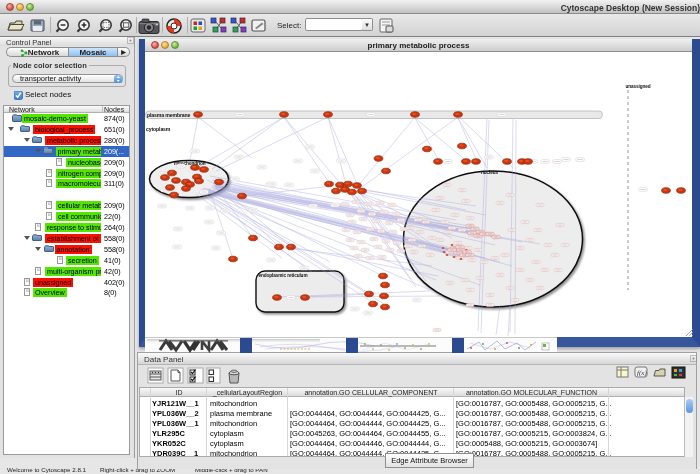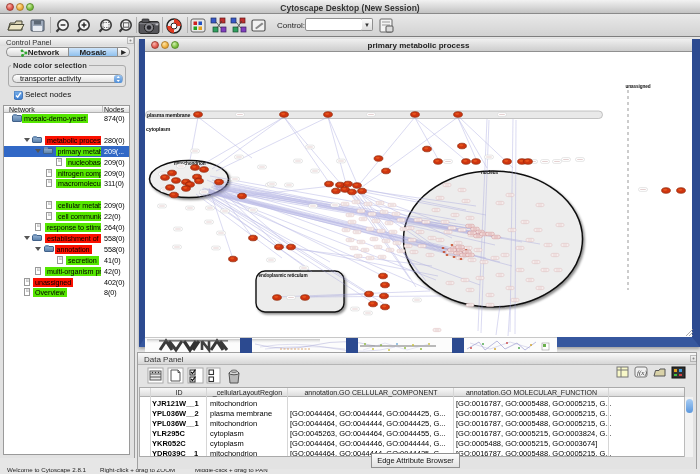--- a/index.html
+++ b/index.html
@@ -5,21 +5,21 @@
 * { margin:0; padding:0; box-sizing:border-box; }
 html,body { width:700px; height:474px; overflow:hidden; font-family:"Liberation Sans",sans-serif; }
 body { position:relative; background:#e6e6e6; }
 .abs { position:absolute; }
 
 
 #titlebar { left:0; top:0; width:700px; height:14px;
   background:linear-gradient(#f2f2f2,#d8d8d8 55%,#c2c2c2);
   border-bottom:1px solid #8a8a8a; }
 #titlebar .tl { width:8px; height:8px; border-radius:50%; top:3px; }
-#title-text { width:700px; text-align:center; top:2.5px; font-size:8.5px; font-weight:bold; color:#333; }
+#title-text { width:700px; text-align:right; top:2.5px; font-size:8.5px; font-weight:bold; color:#333; }
 
 
 #toolbar { left:0; top:14px; width:700px; height:23px;
   background:linear-gradient(#e9e9e9,#d2d2d2);
   border-bottom:1px solid #7e7e7e; }
 .sep { top:3px; width:1px; height:16px; background:#b0b0b0; }
 #searchlbl { top:7px; font-size:8px; color:#222; }
 #searchbox { top:4px; width:58px; height:13px; background:#fff; border:1px solid #8f8f8f; border-radius:2px; }
 #searcharrow { top:4px; width:11px; height:13px; background:linear-gradient(#fcfcfc,#dcdcdc); border:1px solid #8f8f8f; border-left:none; border-radius:0 2px 2px 0; font-size:6px; text-align:center; line-height:13px; color:#333; }
 
@@ -144,21 +144,21 @@
       <path d="M255 14 L262 8.5 L263.5 10 L256.5 15.2 Z" fill="#8a8a8a"></path>
       <rect x="380" y="5" width="12" height="13" rx="1" fill="#f4f4f4" stroke="#666" stroke-width="1"></rect>
       <line x1="382" y1="8" x2="390" y2="8" stroke="#999" stroke-width="1"></line>
       <line x1="382" y1="11" x2="390" y2="11" stroke="#999" stroke-width="1"></line>
       <rect x="386" y="12" width="7" height="6" rx="1" fill="#dcdcdc" stroke="#555" stroke-width="1"></rect>
     </svg>
   <div class="abs sep" style="left:50px"></div>
   <div class="abs sep" style="left:136px"></div>
   <div class="abs sep" style="left:162px"></div>
   <div class="abs sep" style="left:187px"></div>
-  <div class="abs" id="searchlbl" style="left:277px">Control:</div>
+  <div class="abs" id="searchlbl" style="left:277px">Select:</div>
   <div class="abs" id="searchbox" style="left:305px"></div>
   <div class="abs" id="searcharrow" style="left:362px">▼</div>
 </div>
 
 <div class="abs" id="cpanel">
   <div class="abs" id="cpanel-hdr">
       <span>Control Panel</span>
       <svg style="position:absolute;left:127px;top:0" width="7" height="7" viewBox="0 0 7 7">
         <rect x="0.5" y="0.5" width="6" height="6" fill="none" stroke="#888" stroke-width="1" stroke-dasharray="1 1"></rect>
         <circle cx="3.5" cy="3.5" r="1" fill="#888"></circle>
@@ -203,20 +203,26 @@
   <div class="abs" id="tree">
     <div class="abs" id="tree-hdr">
         <span class="h1">Network</span>
         <span class="hv"></span>
         <span class="h2">Nodes</span>
       </div>
     <div class="trow" style="top:7.0px;">
         <span class="fold" style="left:8px"></span>
         <span class="lab grn" style="left:18px;max-width:79px">mosaic-demo-yeast</span>
         <span class="num" style="">874(0)</span>
+      </div>
+    <div class="trow" style="top:17.9px;">
+        <span class="tri" style="left:4px"></span>
+        <span class="fold" style="left:16px"></span>
+        <span class="lab red" style="left:29px;max-width:68px">biological_process</span>
+        <span class="num" style="">651(0)</span>
       </div>
     <div class="trow" style="top:28.8px;">
         <span class="tri" style="left:20px"></span>
         <span class="fold" style="left:28px"></span>
         <span class="lab red" style="left:41px;max-width:56px">metabolic process</span>
         <span class="num" style="">280(0)</span>
       </div>
     <div class="trow" style="top:39.7px;background:#3168c6;">
         <span class="tri" style="left:31px"></span>
         <span class="fold" style="left:39px"></span>
@@ -974,20 +980,20 @@
       </div>
       <div class="dcol" style="left:10px"></div>
       <div class="dcol" style="left:66px"></div>
       <div class="dcol" style="left:147px"></div>
       <div class="dcol" style="left:313px"></div>
       <div class="dcol" style="left:468px"></div>
   </div>
   <div class="abs" id="dscroll">
       <div class="abs" id="dthumb"></div>
     </div>
-  <div class="btab" style="left:233px;width:89px;">Edge Attribute Browser</div>
+  <div class="btab" style="left:247px;width:89px;">Edge Attribute Browser</div>
 </div>
 
 <svg class="abs" style="left:685px;top:329px" width="10" height="8" viewBox="0 0 10 8">
     <line x1="1" y1="7" x2="8" y2="0" stroke="#999" stroke-width="0.8"></line>
     <line x1="4" y1="7" x2="8" y2="3" stroke="#999" stroke-width="0.8"></line>
     <line x1="7" y1="7" x2="8" y2="6" stroke="#999" stroke-width="0.8"></line>
   </svg>
 
 </body></html>

